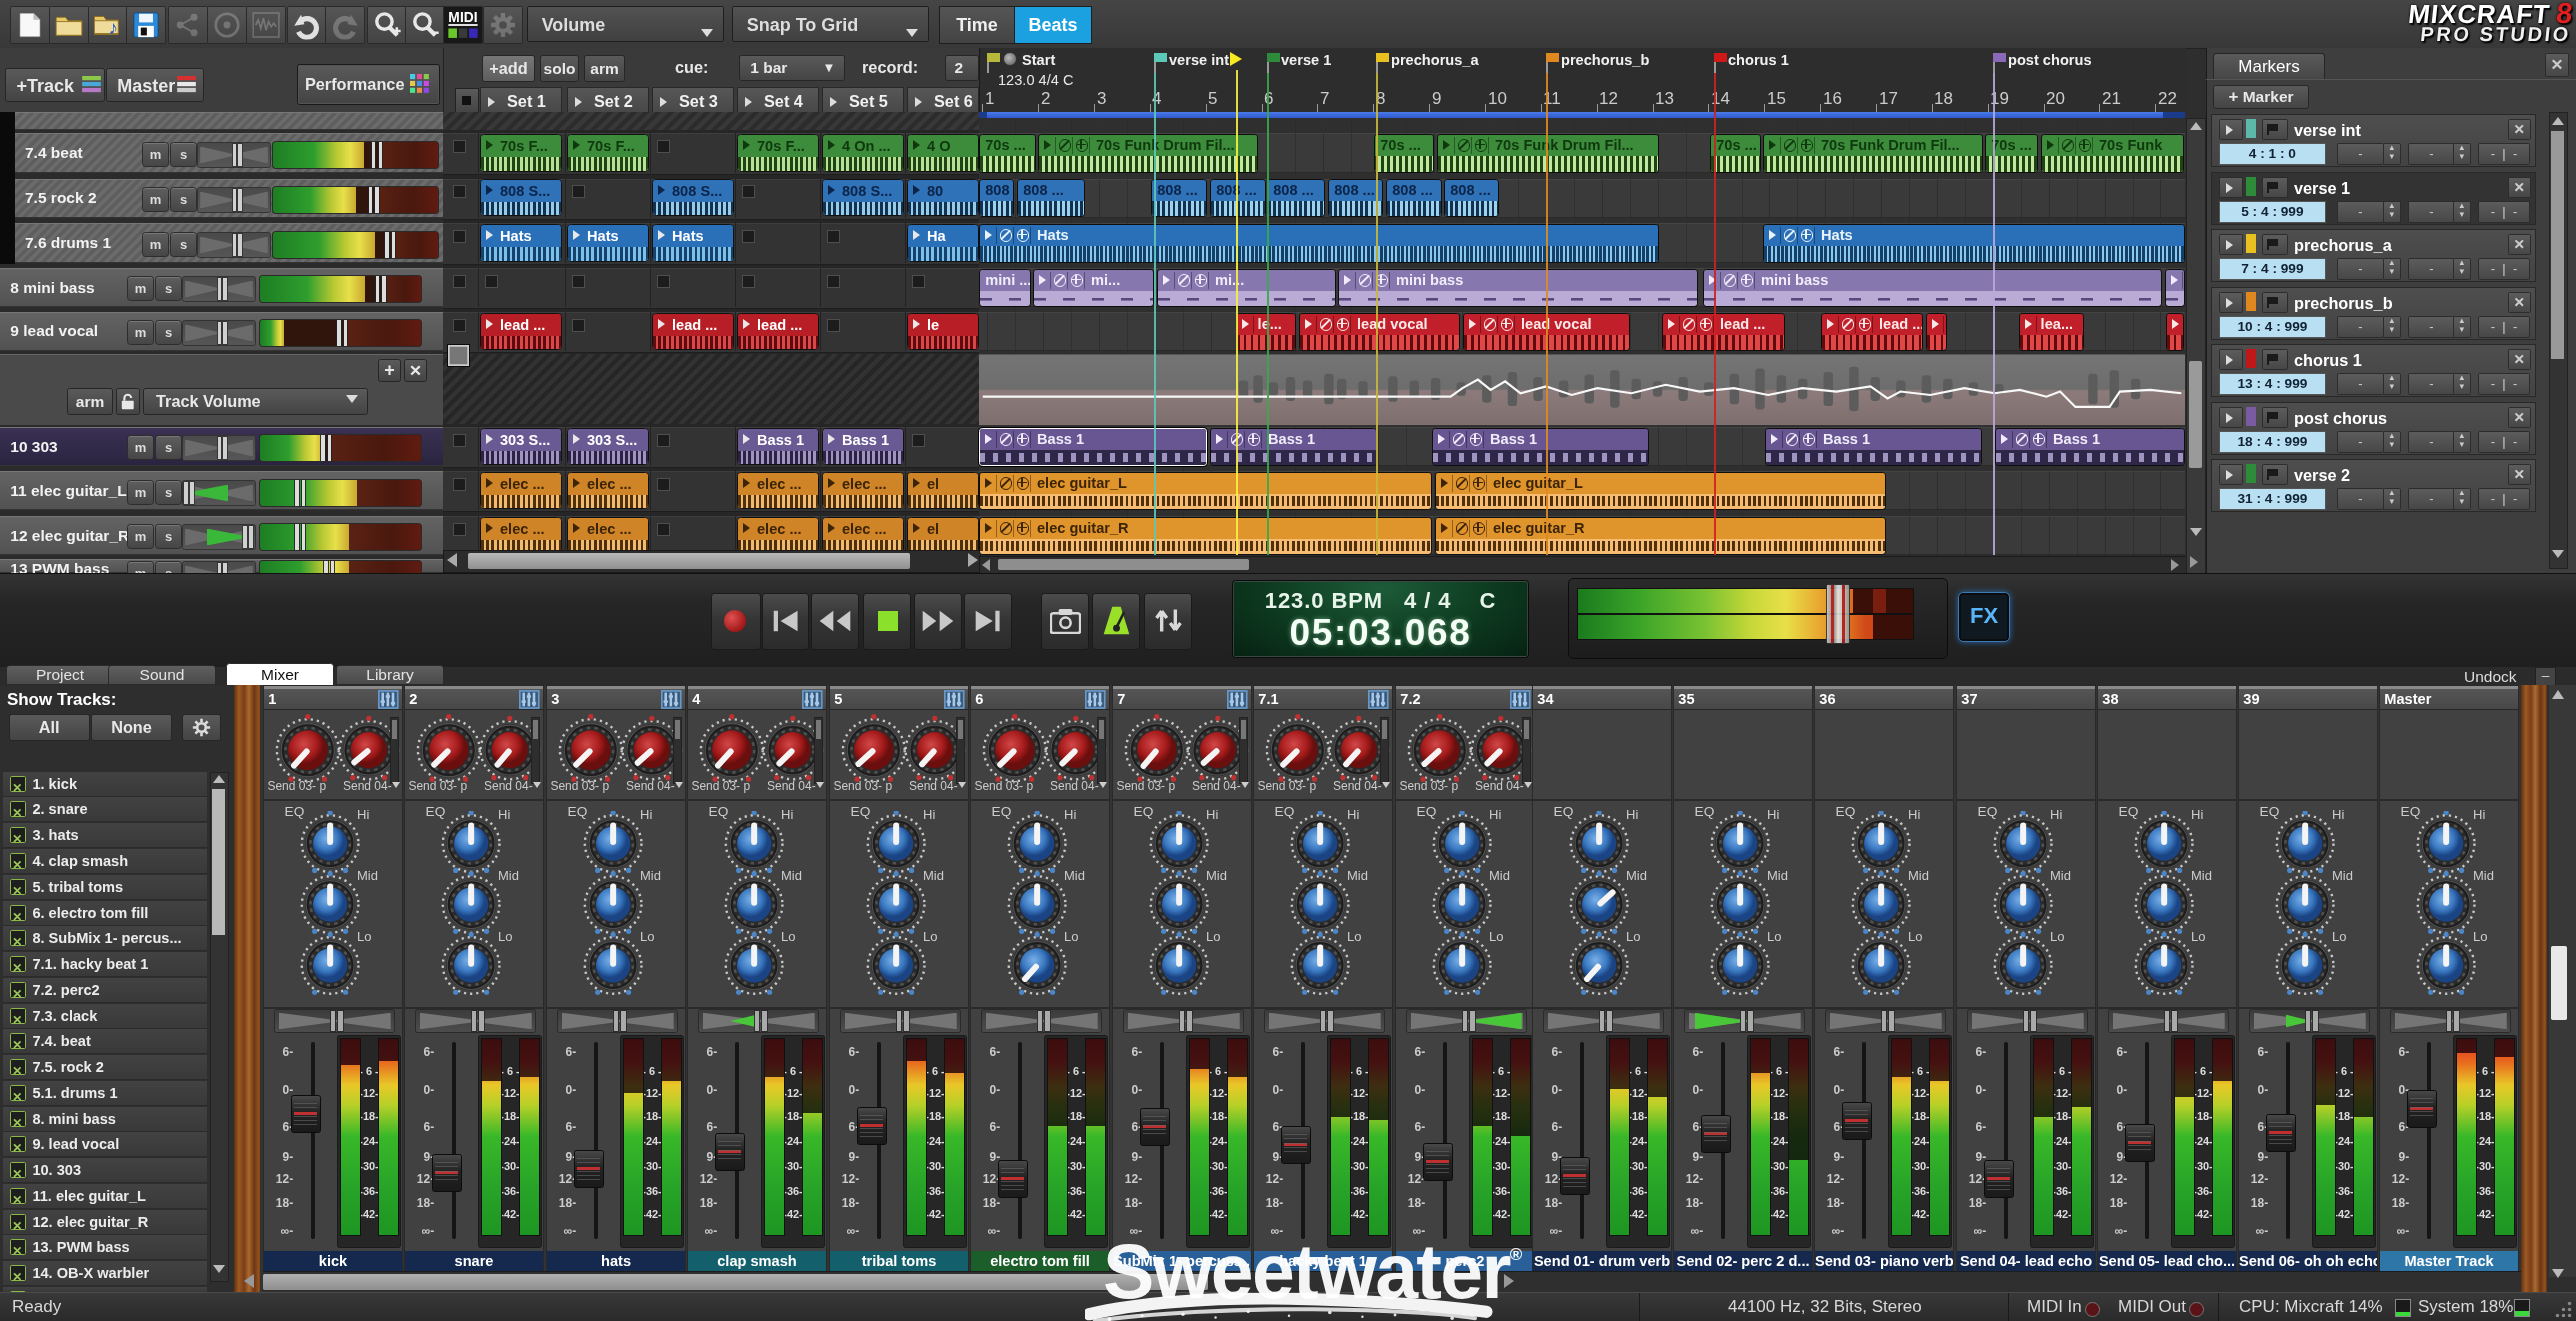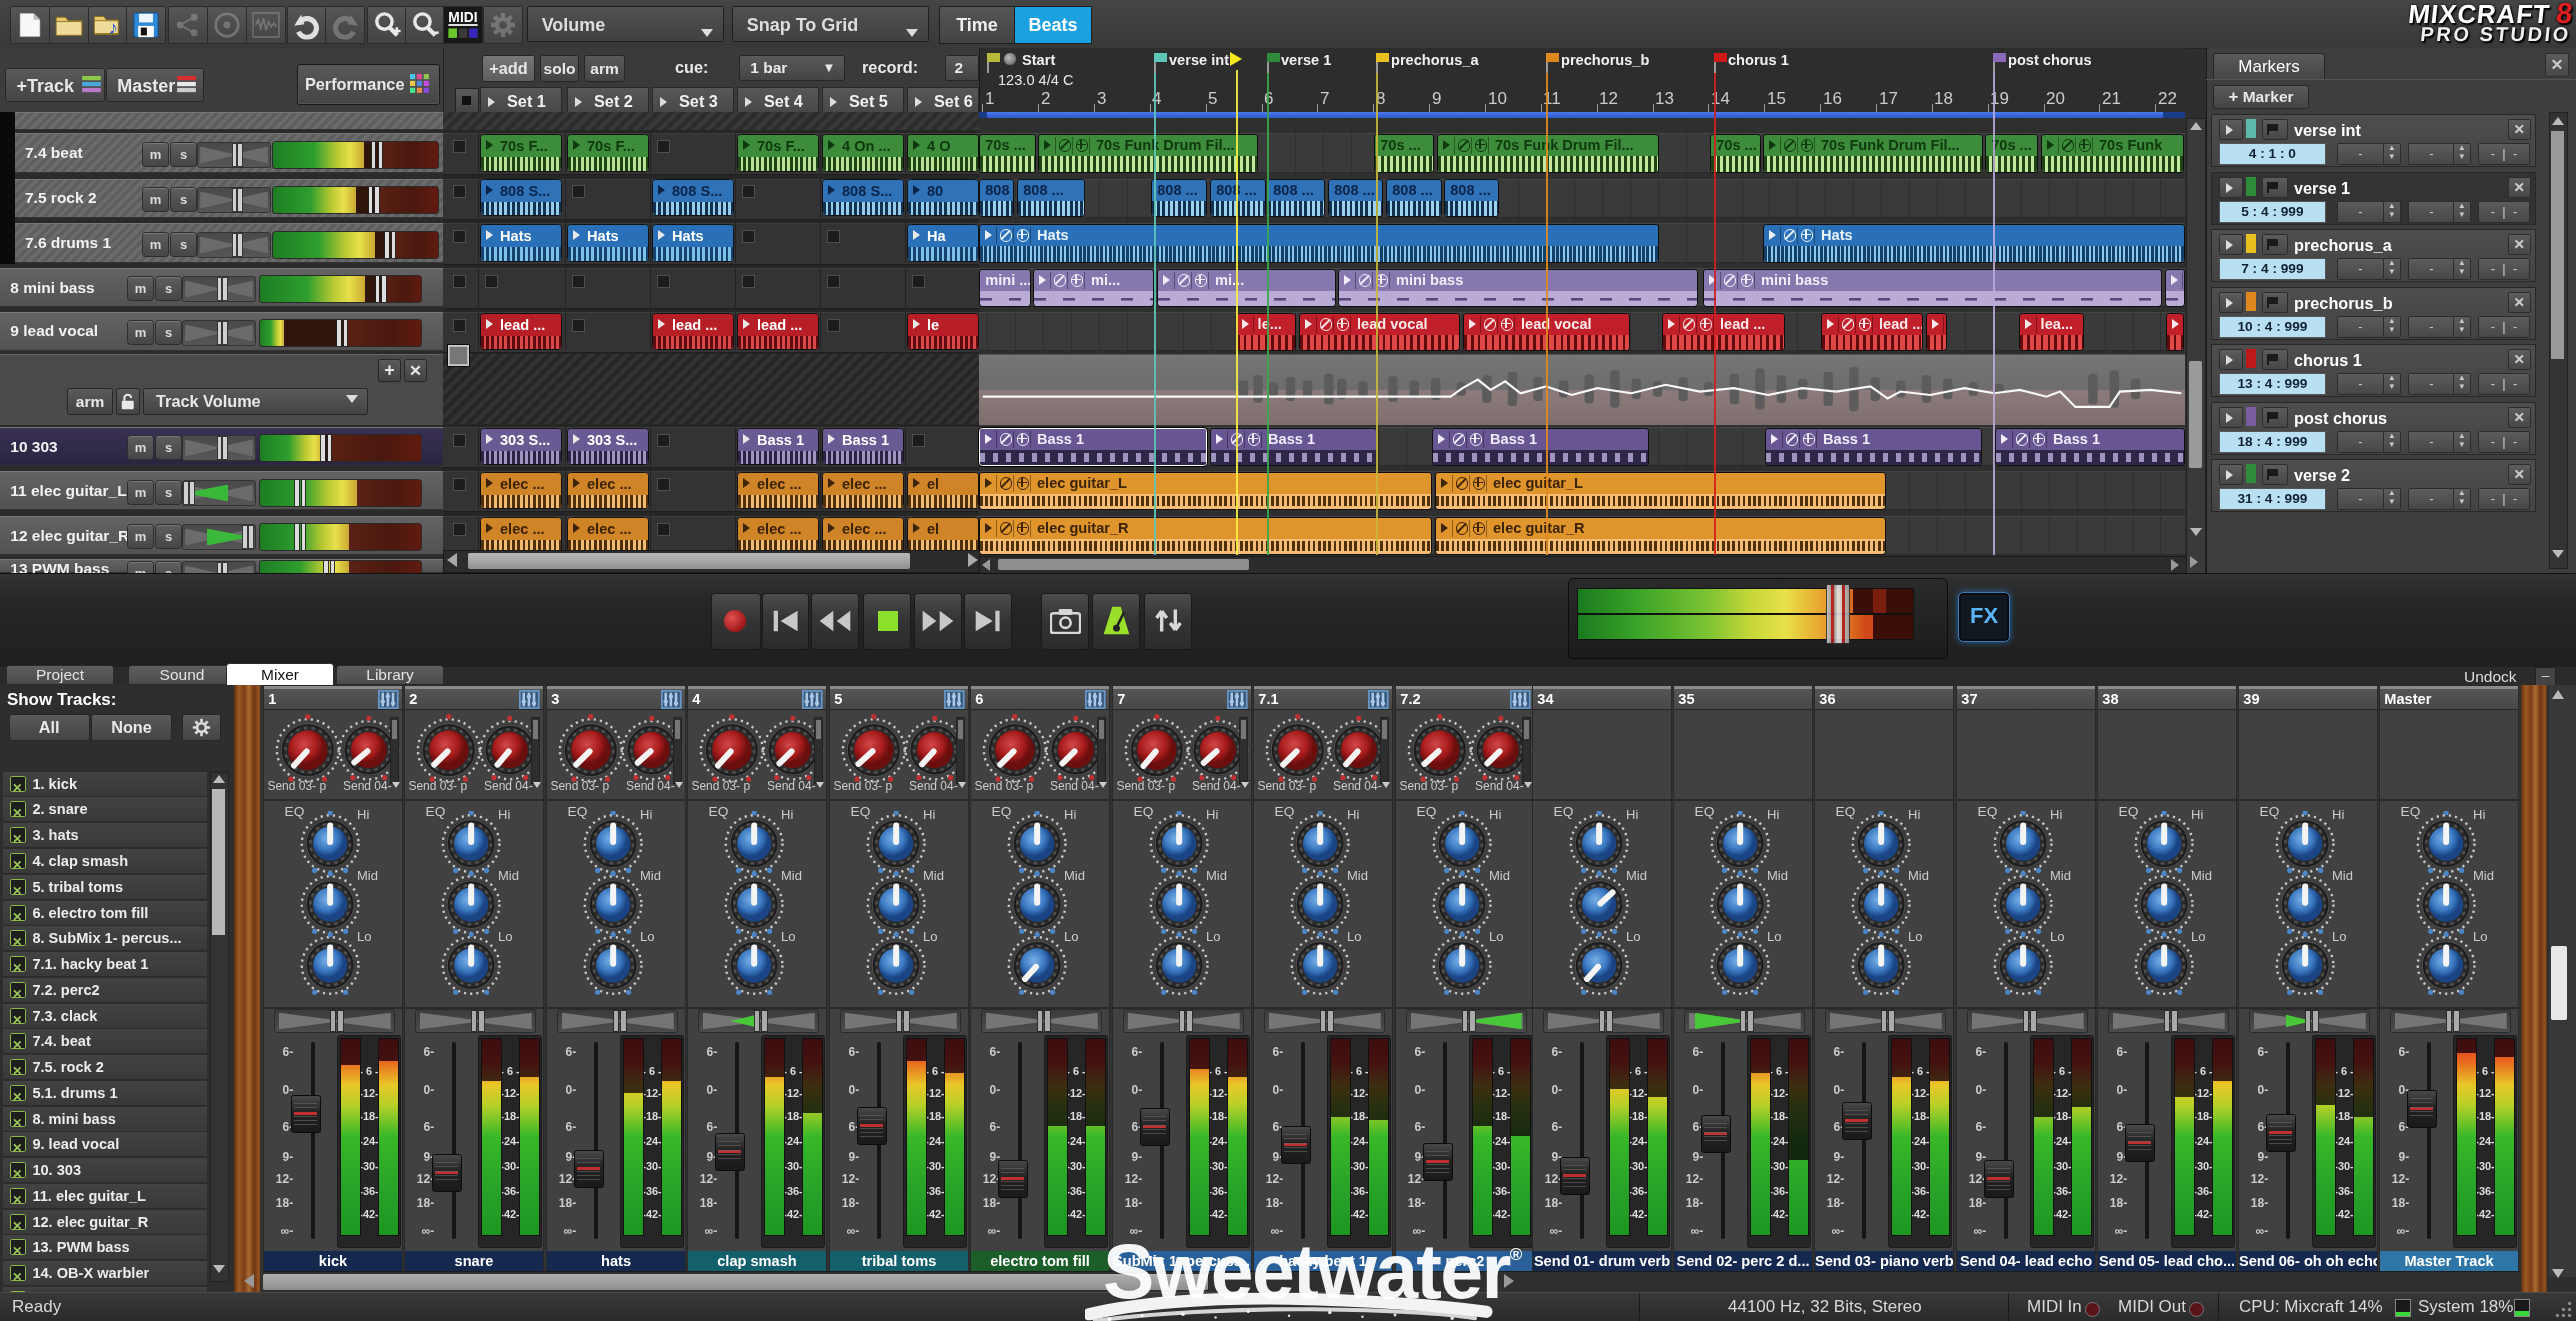--- a/index.html
+++ b/index.html
@@ -1614,37 +1614,41 @@
           <path d="M17 26 L26 8" stroke="#222" stroke-width="3"></path>
           <circle cx="17" cy="27" r="4" fill="#222"></circle>
         </svg>
       </div>
       <div class="tpb" style="left:1144px;width:46px;">
         <svg width="31" height="29" style="position:absolute;left:7.7px;top:12px;" viewBox="0 0 36 34">
           <path d="M10 30 V6 M10 6 l-6 8 M10 6 l6 8" stroke="#d8d8d8" stroke-width="4" fill="none"></path>
           <path d="M26 4 V28 M26 28 l-6 -8 M26 28 l6 -8" stroke="#d8d8d8" stroke-width="4" fill="none"></path>
         </svg>
       </div>
+      <div style="position:absolute;left:1232px;top:6px;width:295px;height:76px;border:1.7px solid #0a0a0a;border-radius:3.4px;background:radial-gradient(ellipse at 50% 10%,#1d5c38 0%,#0d3a20 55%,#072112 100%);box-shadow:0 0 0 0.9px #3a4a42 inset;">
+<div style="position:absolute;left:0;top:6.9px;width:100%;text-align:center;color:#e8f4ea;font-size:22px;font-weight:bold;letter-spacing:0.9px;">123.0 BPM&nbsp;&nbsp;&nbsp;4 / 4&nbsp;&nbsp;&nbsp;&nbsp;C</div>
+<div style="position:absolute;left:0;top:31px;width:100%;text-align:center;color:#f4fff6;font-size:37px;font-weight:bold;font-family:'Liberation Sans',sans-serif;letter-spacing:1.7px;text-shadow:0 0 5.2px rgba(200,255,210,.5);">05:03.068</div>
+      </div>
       <div style="position:absolute;left:1568px;top:4.3px;width:378px;height:79px;background:linear-gradient(#2a2a2a,#1c1c1c);border:0.9px solid #0c0c0c;border-radius:5.2px;"></div>
       <div style="position:absolute;left:1577px;top:13.7px;width:335px;height:24px;background:#3a0f08;border:0.9px solid #111;">
         <div style="position:absolute;left:0;top:0;width:82%;height:100%;background:linear-gradient(90deg,#1a7a1e 0,#3aa428 18%,#7ac232 38%,#c8d838 52%,#e8e048 62%,#e8a830 72%,#e07820 80%,#d04818 86%);background-size:335px 100%;"></div>
         <div style="position:absolute;right:8%;top:0;width:4%;height:100%;background:#7a1f10;"></div>
       </div>
       <div style="position:absolute;left:1577px;top:40px;width:335px;height:24px;background:#3a0f08;border:0.9px solid #111;">
         <div style="position:absolute;left:0;top:0;width:88%;height:100%;background:linear-gradient(90deg,#1a7a1e 0,#3aa428 18%,#7ac232 38%,#c8d838 52%,#e8e048 62%,#e8a830 72%,#e07820 80%,#d04818 86%);background-size:335px 100%;"></div>
       </div>
       <div style="position:absolute;left:1826px;top:10.3px;width:22px;height:58px;background:linear-gradient(90deg,#c8c8c8,#8a8a8a 30%,#e8e8e8 50%,#9a9a9a);opacity:.92;border:0.9px solid #333;border-radius:1.7px;">
         <div style="position:absolute;left:4.3px;top:0;width:2.6px;height:100%;background:#b02020;"></div>
         <div style="position:absolute;right:4.3px;top:0;width:2.6px;height:100%;background:#b02020;"></div>
       </div>
       <div style="position:absolute;left:1958px;top:18px;width:50px;height:48px;background:#101820;border:1.7px solid #3a7ab8;border-radius:5.2px;box-shadow:0 0 6.9px #2a6aa8,0 0 0 1.7px #0a0a0a inset;color:#5ab4f8;font-size:22px;font-weight:bold;text-align:center;line-height:46px;">FX</div>
     </div>
     <div id="tabsrow" class="abs"></div>
     <div class="tab" style="left:6px;top:665px;">Project</div>
-    <div class="tab" style="left:128px;top:665px;">Sound</div>
+    <div class="tab" style="left:108px;top:665px;">Sound</div>
     <div class="tab act" style="left:226px;top:663px;height:21.5px;line-height:21.5px;">Mixer</div>
     <div class="tab" style="left:336px;top:665px;">Library</div>
     <div class="abs" style="left:2464px;top:668px;color:#ddd;font-size:15.5px;">Undock</div>
     <div class="abs" style="left:2535px;top:667px;width:19px;height:17px;background:#444;border:0.9px solid #222;color:#ddd;text-align:center;line-height:15.5px;">–</div>
     <div id="bottom" class="abs">
       <div class="abs" style="left:0;top:0;width:234px;height:592px;background:#2e2e2e;"></div>
       <div class="abs" style="left:6.9px;top:5.2px;color:#fff;font-size:17px;font-weight:bold;">Show Tracks:</div>
       <div class="gbtn" style="left:8.6px;top:29px;width:81px;height:27px;font-size:16.3px;line-height:25px;">All</div>
       <div class="gbtn" style="left:91px;top:29px;width:81px;height:27px;font-size:16.3px;line-height:25px;">None</div>
       <div class="gbtn" style="left:182px;top:29px;width:39px;height:27px;"><svg width="19" height="19" style="margin-top:3.4px;" viewBox="0 0 22 22">

